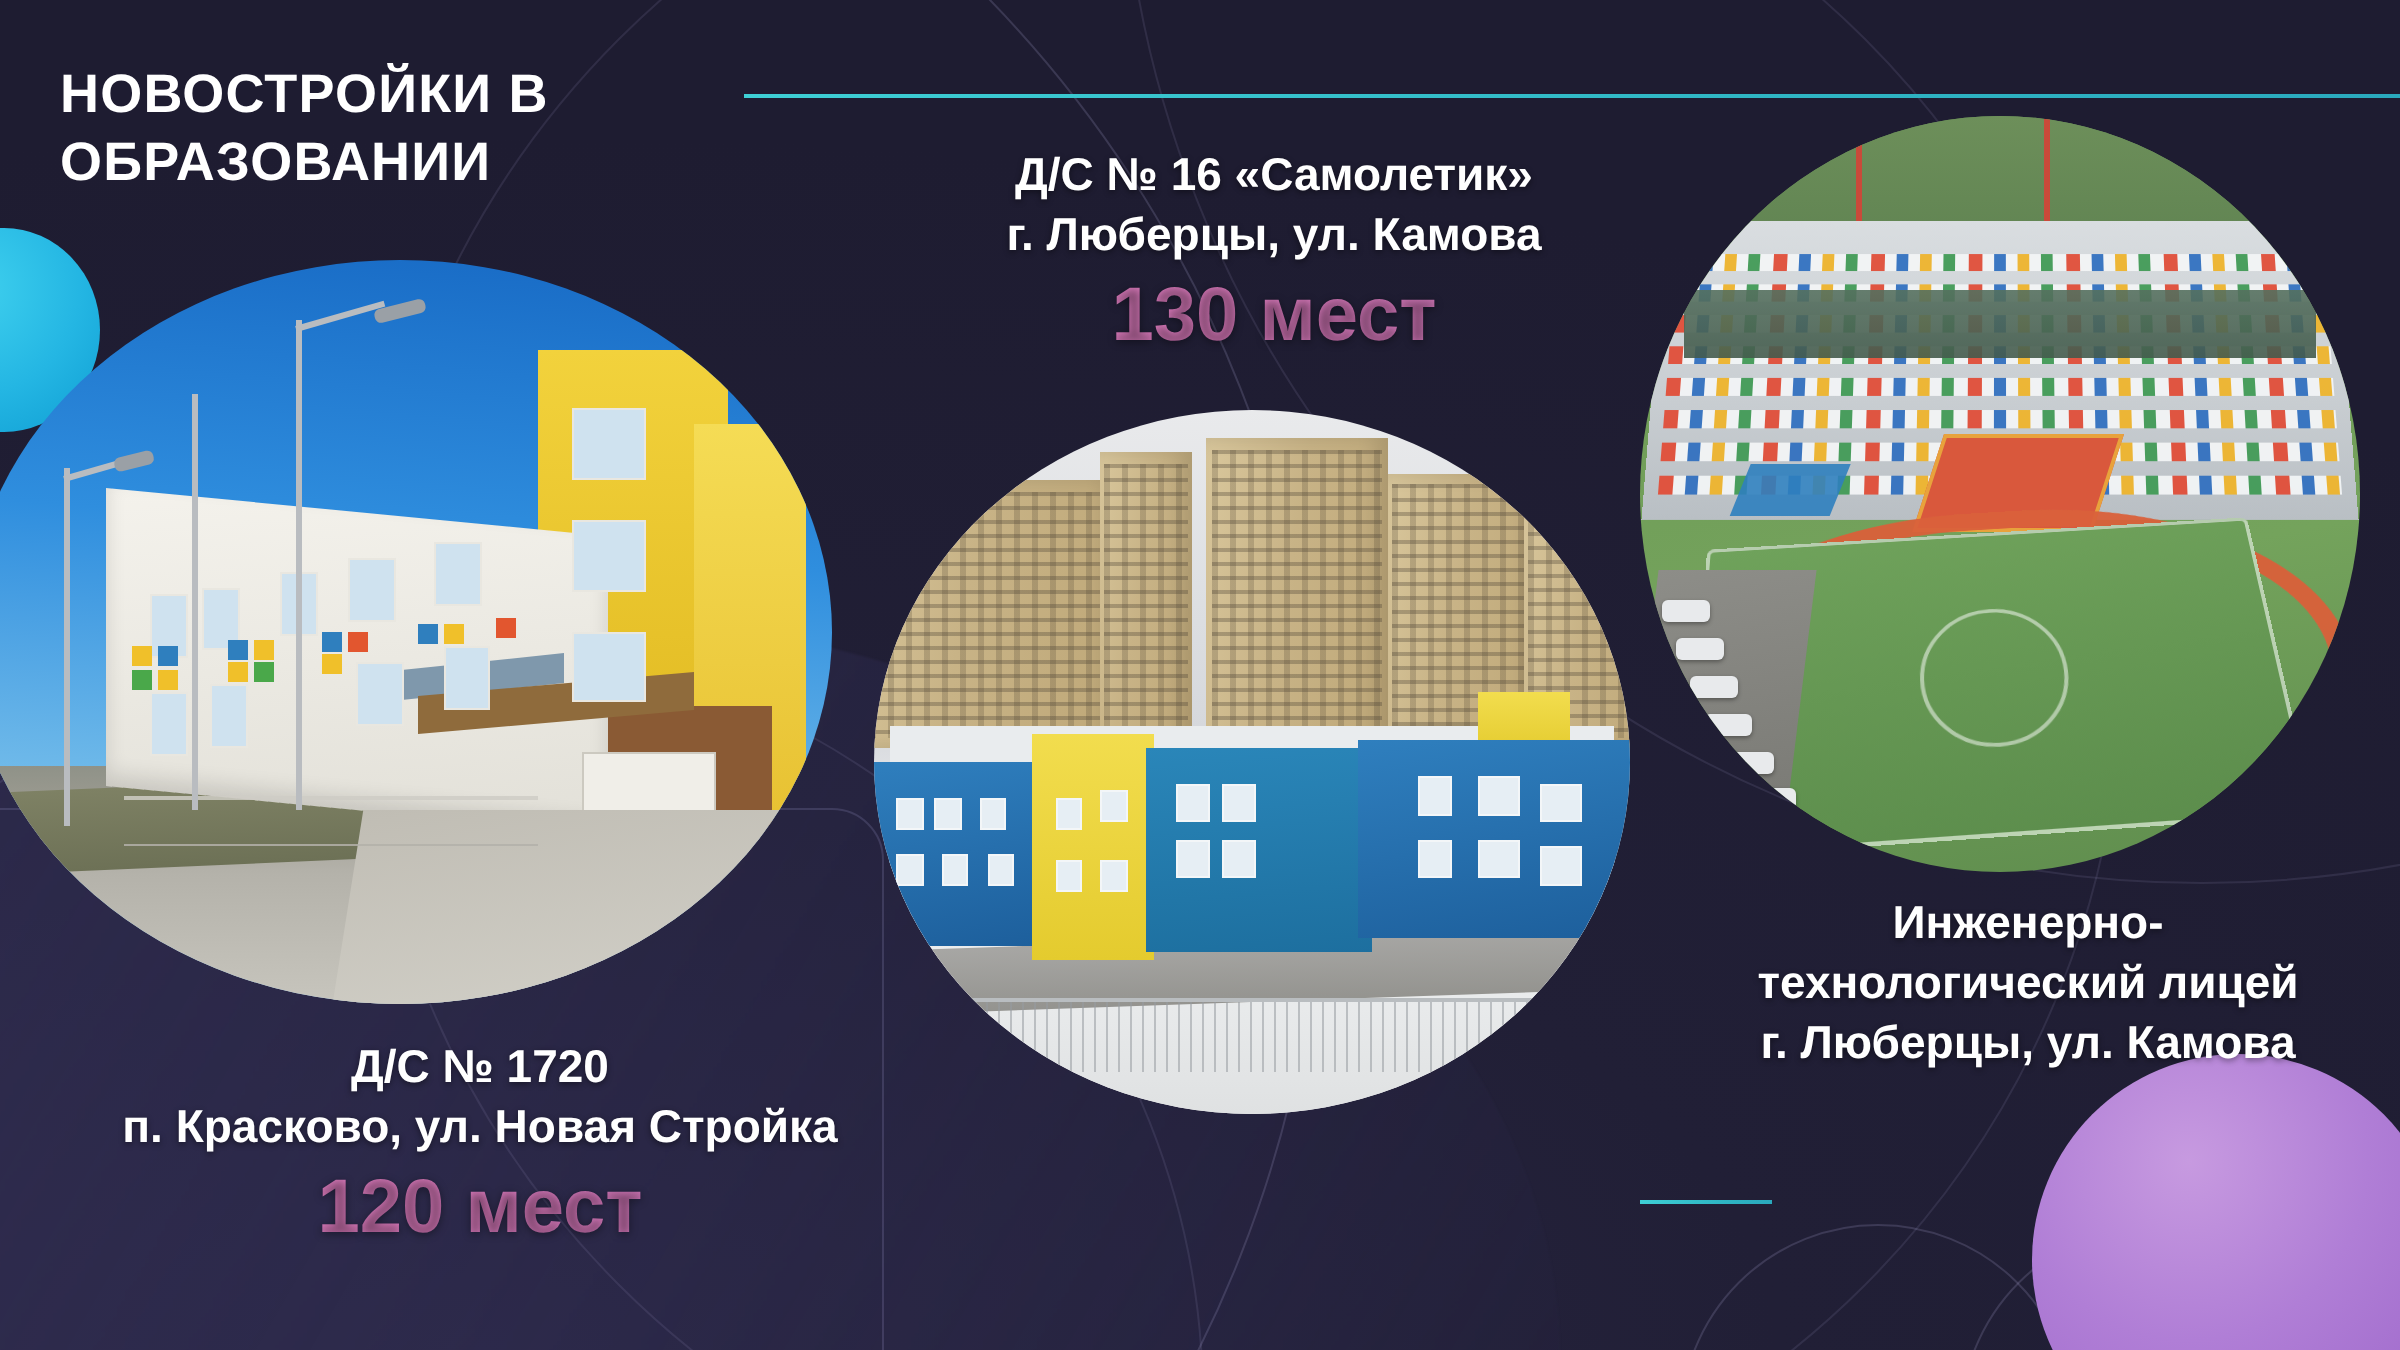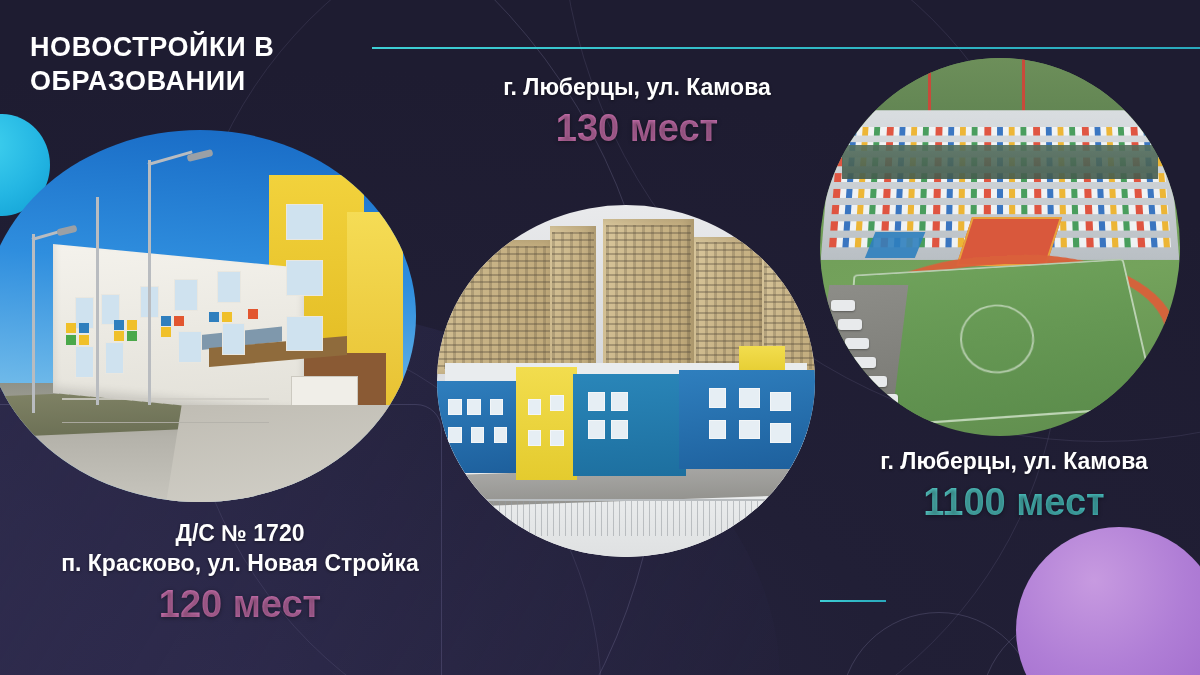--- a/index.html
+++ b/index.html
@@ -436,28 +436,30 @@
       <div class="car" style="left:9%;top:79%;"></div>
       <div class="car" style="left:12%;top:84%;"></div>
       <div class="car" style="left:15%;top:89%;"></div>
     </div>
   </div>
 
   <div class="title">НОВОСТРОЙКИ В
 ОБРАЗОВАНИИ</div>
 
   <div class="caption" id="cap-center">
+    <div class="line">Д/С № 16 «Самолетик»</div>
     <div class="line">г. Люберцы, ул. Камова</div>
     <div class="seats pink">130 мест</div>
   </div>
 
   <div class="caption" id="cap-left">
     <div class="line">Д/С № 1720</div>
     <div class="line">п. Красково, ул. Новая Стройка</div>
     <div class="seats pink">120 мест</div>
   </div>
 
   <div class="caption" id="cap-right">
+    <div class="line" style="white-space:pre-line;">Инженерно-
+технологический лицей</div>
     <div class="line">г. Люберцы, ул. Камова</div>
-    <div class="seats teal">1100 мест</div>
   </div>
 
 </div>
 
 </body></html>

